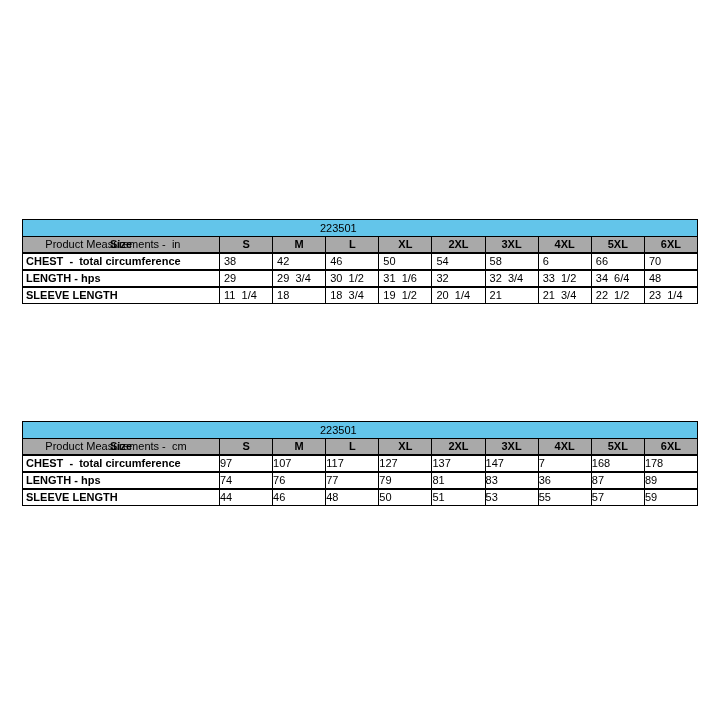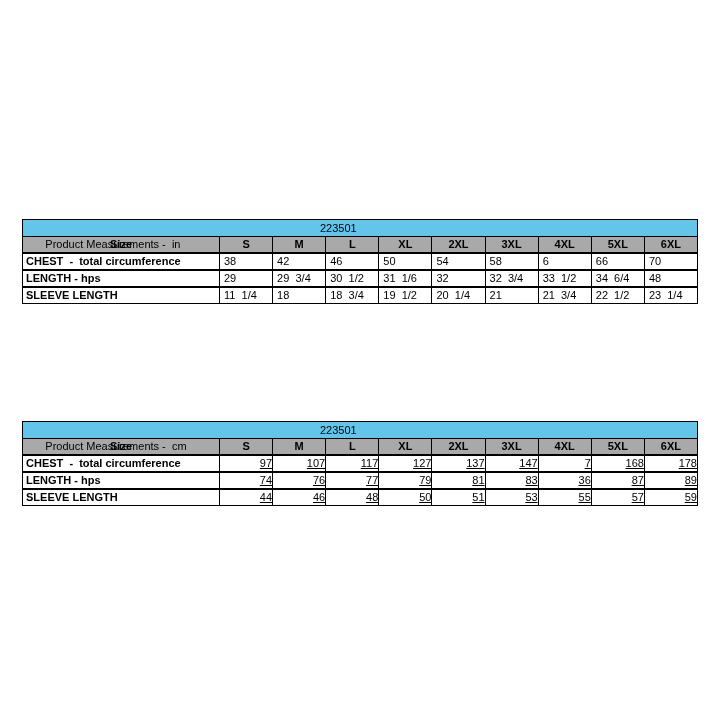--- a/index.html
+++ b/index.html
@@ -66,21 +66,21 @@
   .hrow .lab {
     padding-left: 0;
     text-align: center;
   }
   .val {
     flex: 1;
     border-left: 1px solid #000;
   }
   .head { text-align: center; }
   .align-left .row:not(.hrow) .val { text-align: left; padding-left: 4px; }
-  .align-center .row:not(.hrow) .val { text-align: right; text-decoration: underline; }
+  .align-center .row:not(.hrow) .val { text-align: left; }
 </style>
 </head>
 <body>
 
 <div id="page">
 
   <div class="tbl align-left" id="tbl-in">
     <div class="band" style="background: rgb(99, 197, 234);">
       <span class="band-title">Product Measurements -  in</span>
       <span class="band-code">223501</span>

